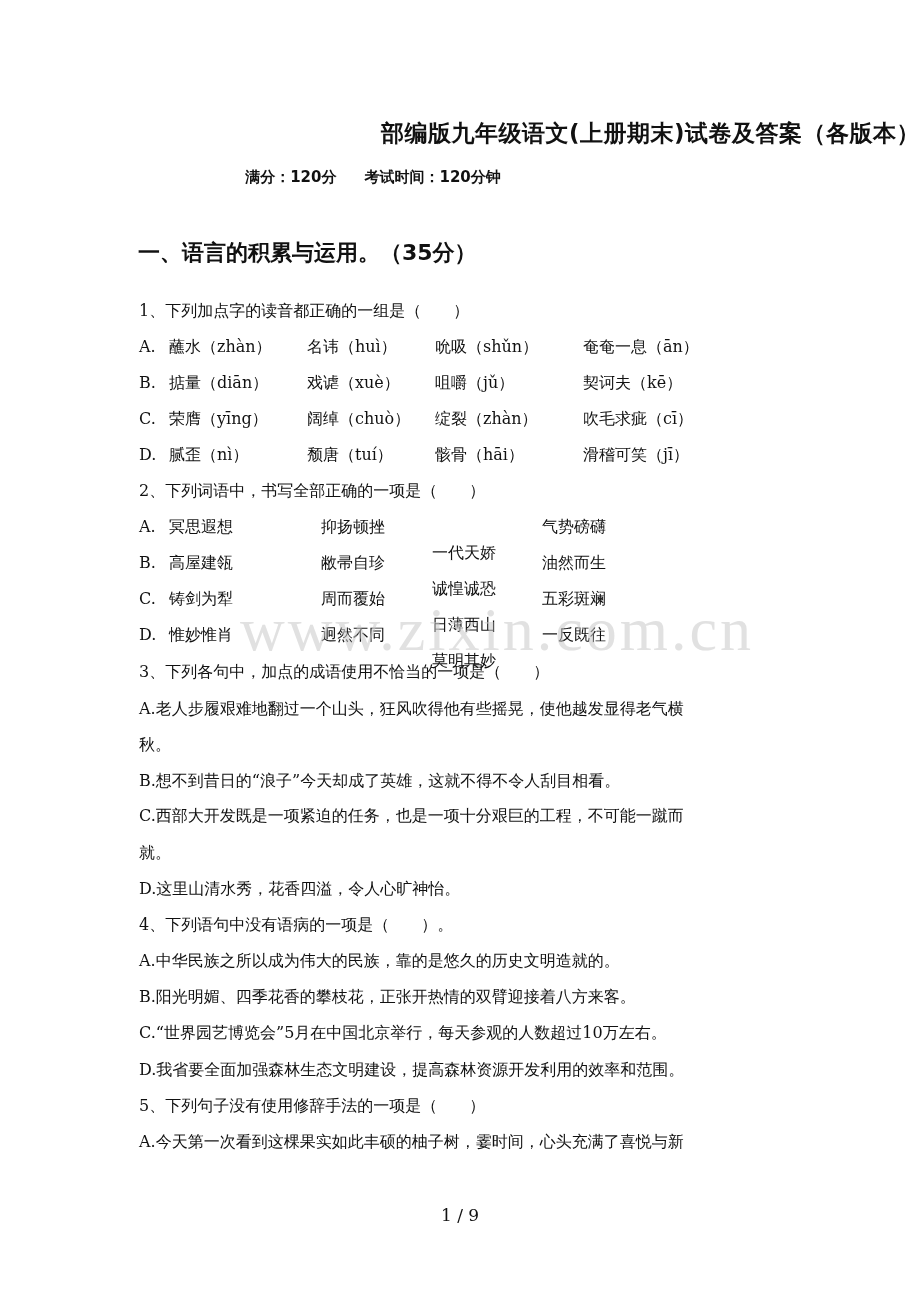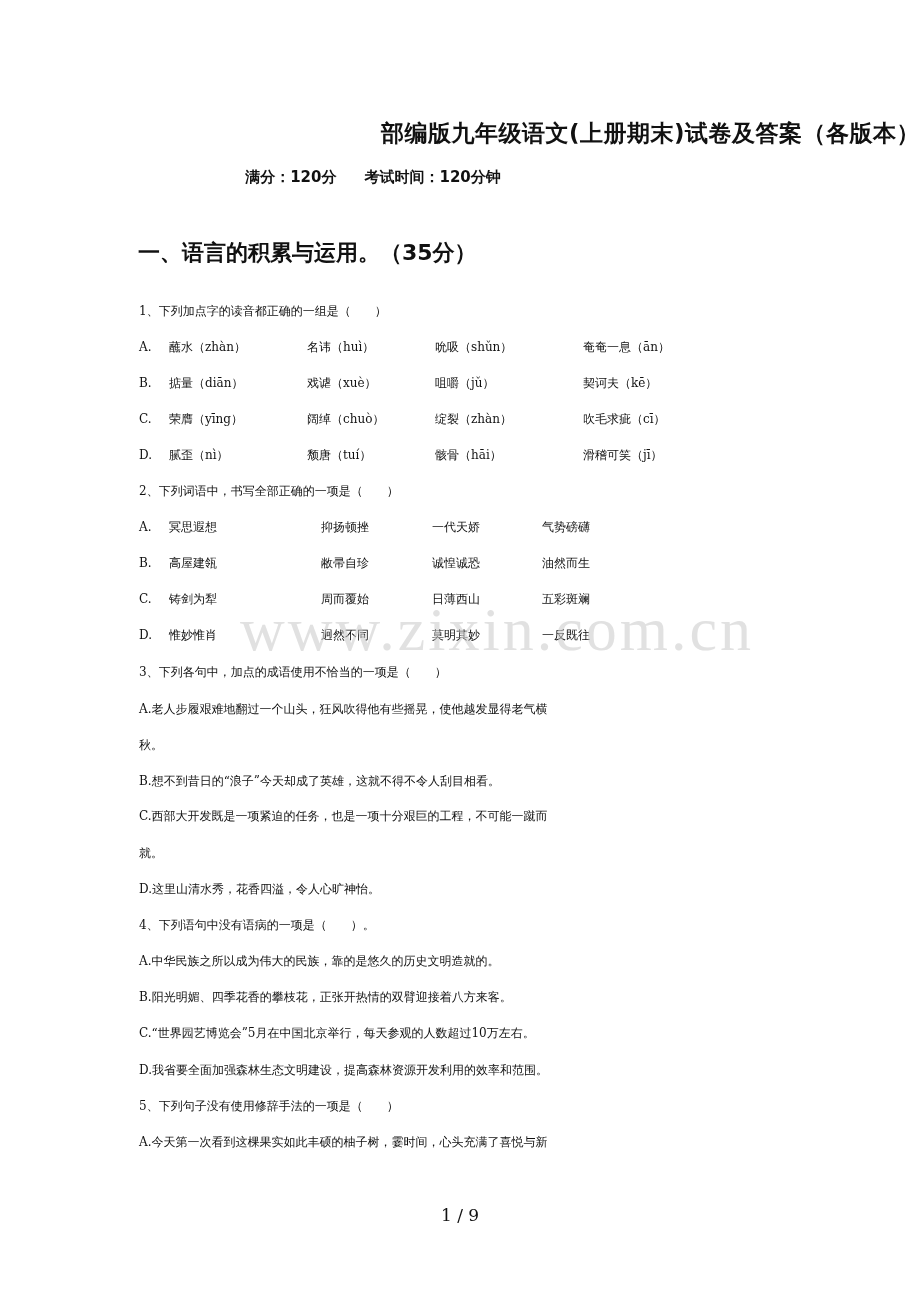--- a/index.html
+++ b/index.html
@@ -18,31 +18,31 @@
     text-align: center; font-size: 15px; font-weight: bold;
     font-family: "DejaVu Sans", "Liberation Sans", sans-serif;
   }
   .subtitle .gap { display: inline-block; width: 28px; }
   .section {
     position: absolute; left: 138px; top: 238px;
     font-size: 22px; font-weight: bold;
     font-family: "DejaVu Sans", "Liberation Sans", sans-serif;
   }
   .line {
-    position: absolute; left: 139px; font-size: 12px; white-space: nowrap;
+    position: absolute; left: 139px; font-size: 16px; white-space: nowrap;
     line-height: 20px;
   }
   .opt-row { display: flex; }
   .opt-row .lbl { width: 30px; }
   .c1 { width: 138px; }
   .c2 { width: 128px; }
   .c3 { width: 148px; }
   .w1 { width: 112px; }
   .w2 { width: 111px; margin-left: 40px; }
-  .w3 { width: 110px; }
+  .w3 { width: 110px; margin-top: 26px; }
   .watermark {
     position: absolute; left: 240px; top: 594px;
     font-size: 62px; color: rgba(200,200,200,0.55);
     font-family: Liberation Serif, serif;
     letter-spacing: 3px; pointer-events: none;
   }
   .pageno {
     position: absolute; left: 0; width: 920px; top: 1205px;
     text-align: center; font-size: 17px;
   }

